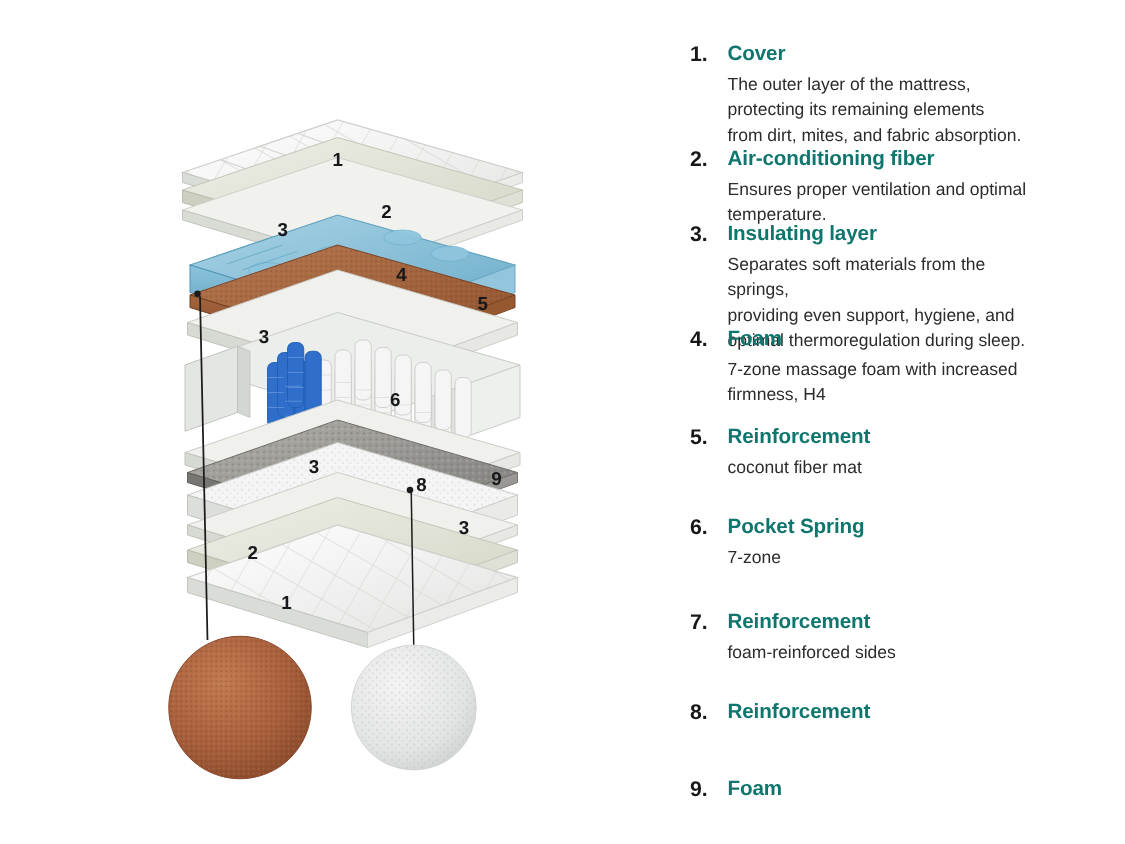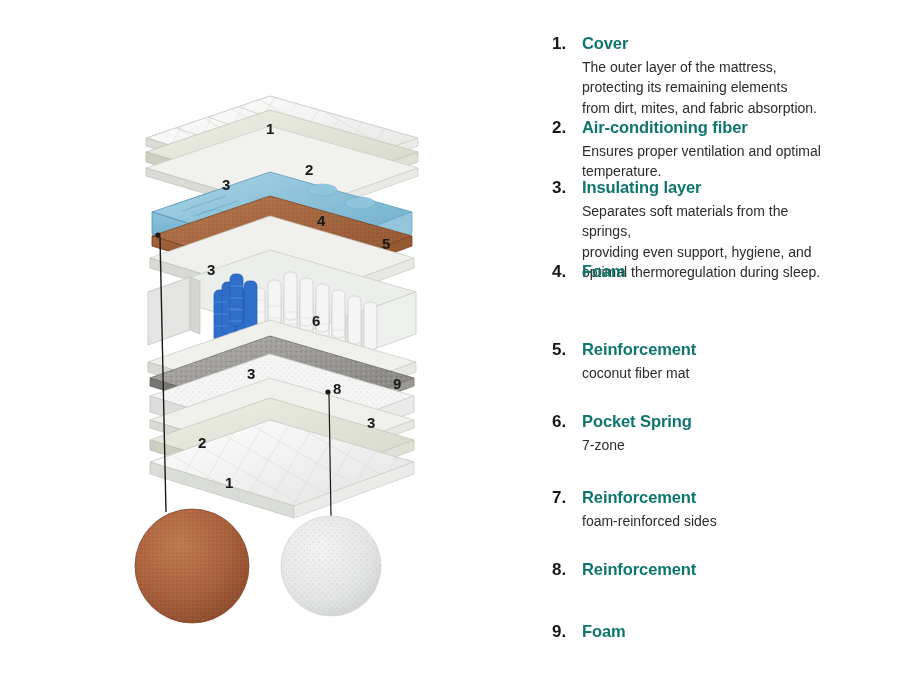--- a/index.html
+++ b/index.html
@@ -381,20 +381,21 @@
       <div class="legend-body">
         <div class="legend-title">Insulating layer</div>
         <div class="legend-desc">Separates soft materials from the springs,<br>providing even <b>support, hygiene,</b> and<br><b>optimal</b> thermoregulation during sleep.</div>
       </div>
     </div>
 
     <div class="legend-item" style="top:262px;">
       <div class="legend-num">4.</div>
       <div class="legend-body">
         <div class="legend-title">Foam</div>
+        <div class="legend-desc">7-zone massage foam with increased<br>firmness, <b>H4</b></div>
       </div>
     </div>
 
     <div class="legend-item" style="top:340px;">
       <div class="legend-num">5.</div>
       <div class="legend-body">
         <div class="legend-title">Reinforcement</div>
         <div class="legend-desc"><b>coconut</b> fiber mat</div>
       </div>
     </div>

